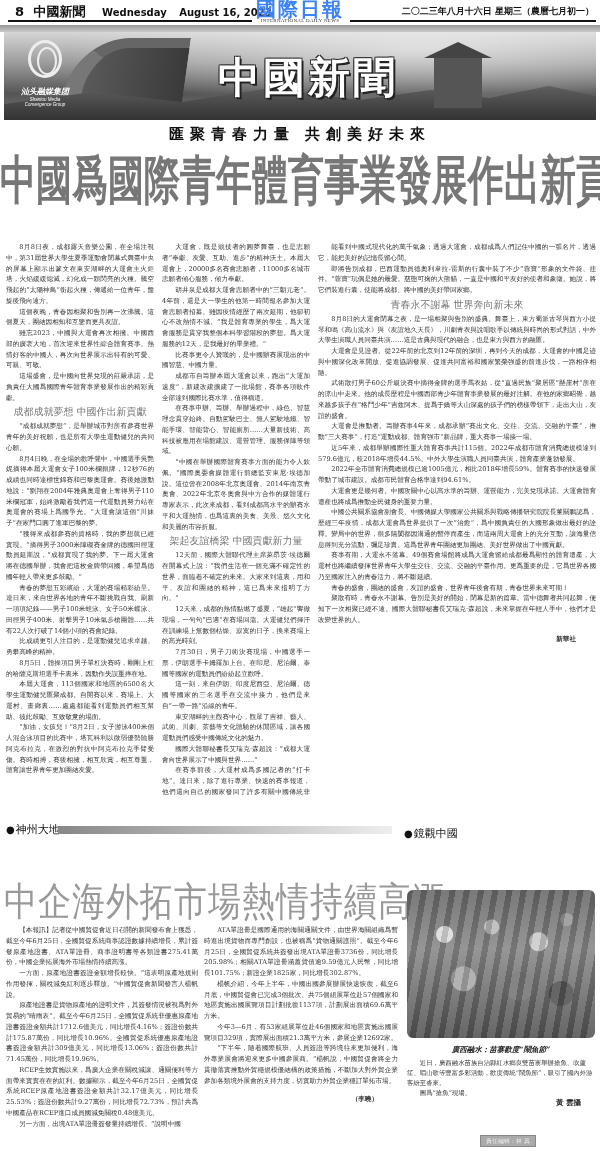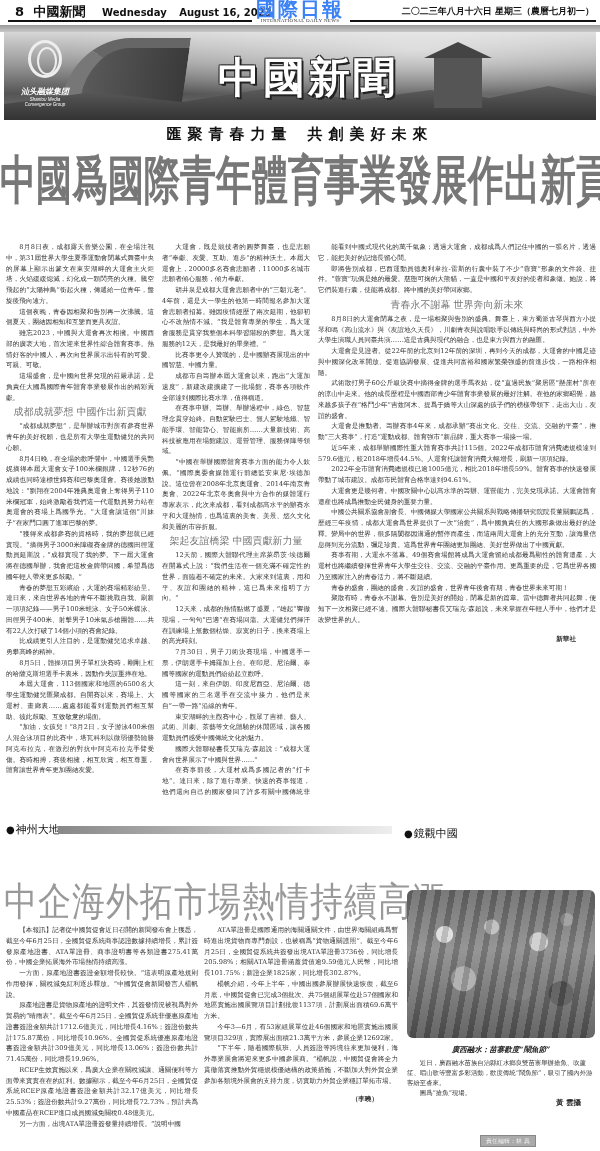--- a/index.html
+++ b/index.html
@@ -30,21 +30,21 @@
   .banner .tower:before { content: ""; position: absolute; left: -10px; top: -16px; border-left: 34px solid transparent; border-right: 34px solid transparent; border-bottom: 16px solid #444; }
   .banner-logo { position: absolute; left: 14px; top: 8px; width: 54px; text-align: center; font-style: italic; }
   .banner-logo .ring { width: 34px; height: 38px; margin: 0 auto; border: 3px solid #eee; border-radius: 50%; position: relative; }
   .banner-logo .ring:after { content: ""; position: absolute; left: 6px; top: 4px; width: 16px; height: 24px; border: 2px solid #eee; border-radius: 50%; }
   .banner-logo .lc { font-family: "DejaVu Sans", sans-serif; font-size: 8px; color: #fff; font-weight: bold; margin-top: 8px; white-space: nowrap; }
   .banner-logo .le { font-family: "Liberation Sans", sans-serif; font-size: 4.5px; color: #fff; line-height: 5px; }
   .banner-title { position: absolute; left: 214px; top: 18px; font-family: "DejaVu Serif", serif; font-weight: bold; font-size: 42px; color: #fff; letter-spacing: 3px;
     text-shadow: 2px 2px 0 #222, -1px -1px 0 #333, 1px -1px 0 #333, -1px 1px 0 #333; }
 
   
-  .kicker { position: absolute; left: 0; top: 125px; width: 600px; text-align: center; font-family: Liberation Mono, monospace; font-weight: bold; font-size: 15px; letter-spacing: 6px; color: #111; }
+  .kicker { position: absolute; left: 0; top: 125px; width: 600px; text-align: center; font-family: Liberation Sans, sans-serif; font-weight: bold; font-size: 15px; letter-spacing: 6px; color: #111; }
   .headline { position: absolute; left: 0; top: 146px; width: 600px; text-align: center; font-family: "DejaVu Sans", sans-serif; font-weight: bold; font-size: 36px; letter-spacing: 0px; color: #777; transform: scaleY(1.45); transform-origin: top center; white-space: nowrap; }
 
   
   .col { position: absolute; font-family: "DejaVu Serif", serif; font-size: 6.6px; line-height: 10.75px; color: #333; text-align: justify; overflow: hidden; }
   .col p { text-indent: 2em; }
   .col .sub { font-family: "DejaVu Sans", sans-serif; font-size: 10px; color: #777; text-align: center; line-height: 18px; text-indent: 0; }
   .col .sig { text-align: right; font-weight: bold; text-indent: 0; padding-right: 20px; margin-top: 8px; }
   .c1 { left: 6px; top: 242px; width: 148px; height: 555px; }
   .c2 { left: 162px; top: 242px; width: 148px; height: 555px; }
   .c3 { left: 318px; top: 242px; width: 278px; height: 555px; }
@@ -150,21 +150,21 @@
 </div>
 
 <div class="col c3">
   <p>能看到中國式現代化的萬千氣象；透過大運會，成都成爲人們記住中國的一張名片，透過它，能把美好的記憶長留心間。</p>
   <p>即將告別成都，巴西運動員德奧利韋拉-雷斯的行囊中裝了不少“蓉寶”形象的文件袋、挂件。“蓉寶”玩偶是她的最愛。慈態可掬的大熊貓，一直是中國和平友好的使者和象徵。她說，將它們裝進行囊，使能將成都、將中國的美好帶回家鄉。</p>
   <div class="sub">青春永不謝幕 世界奔向新未來</div>
   <p>8月8日的大運會閉幕之夜，是一場相聚與告別的盛典。舞臺上，東方蜀派古琴與西方小提琴和鳴《高山流水》與《友誼地久天長》，川劇青衣與說唱歌手以傳統與時尚的形式對話，中外大學生演職人員同臺共演……這是古典與現代的融合，也是東方與西方的融匯。</p>
   <p>大運會是見證者。從22年前的北京到12年前的深圳，再到今天的成都，大運會的中國足迹與中國深化改革開放、促進協調發展、促進共同富裕和國家繁榮強盛的前進步伐，一路相伴相隨。</p>
   <p>武術散打男子60公斤級決賽中摘得金牌的選手馬衣姑，從“直過民族”聚居區“懸崖村”所在的涼山中走來。他的成長歷程是中國西部青少年體育事業發展的最好注解。在他的家鄉昭覺，越來越多孩子在“格鬥少年”吉兹阿木、提爲于嬌等大山深處的孩子們的榜樣帶領下，走出大山，友誼的盛會。</p>
   <p>大運會是推動者。籌辦賽事4年來，成都承辦“賽出文化、交往、交流、交融的平臺”，推動“三大賽事”，打造“運動成都、體育強市”新品牌，重大賽事一場接一場。</p>
-  <p>近5年來，成都舉辦國際性重大體育賽事共計115個。2022年成都市體育消費總規模達到579.6億元，較2018年增長44.5%。人運育托讓體育消費大幅增長，刷新一項項紀錄。</p>
+  <p>近5年來，成都舉辦國際性重大體育賽事共計115個。2022年成都市體育消費總規模達到579.6億元，較2018年增長44.5%。中外大學生演職人員同臺共演，體育產業蓬勃發展。</p>
   <p>2022年全市體育消費總規模已逾1005億元，相比2018年增長59%。體育賽事的快速發展帶動了城市建設。成都市民體育合格率達到94.61%。</p>
   <p>大運會更是幾何者。中國攻關中心以高水準的籌辦、運營能力，完美兌現承諾。大運會體育遺産也將成爲推動全民健身的重要力量。</p>
   <p>中國公共關系協會副會長、中國傳媒大學國家公共關系與戰略傳播研究院院長董關鵬認爲，歷經三年疫情，成都大運會爲世界提供了一次“治愈”，爲中國負責任的大國形象做出最好的詮釋。變局中的世界，很多隔閡都因溝通的暫停而產生，而這兩周大運會上的充分互動，讓海量信息得到充分流動，彌足珍貴。這爲世界青年團結更加團結、美好世界做出了中國貢獻。</p>
   <p>賽事有期，大運永不落幕。49個賽會場館將成爲大運會留給成都最爲顯性的體育遺產，大運村也將繼續發揮世界青年大學生交往、交流、交融的平臺作用。更爲重要的是，它爲世界各國乃至國家注入的青春活力，將不斷延續。</p>
   <p>青春的盛會，團結的盛會，友誼的盛會，世界青年後會有期，青春世界未來可期！</p>
   <p>聚散有時，青春永不謝幕。告別是美好的開始，閉幕是新的篇章。當中德舞者共同起舞，便知下一次相聚已經不遠。國際大體聯秘書長艾瑞克·森超說，未來掌握在年輕人手中，他們才是改變世界的人。</p>
   <p class="sig">新華社</p>
 </div>
 
 <div class="sect sect-left">

